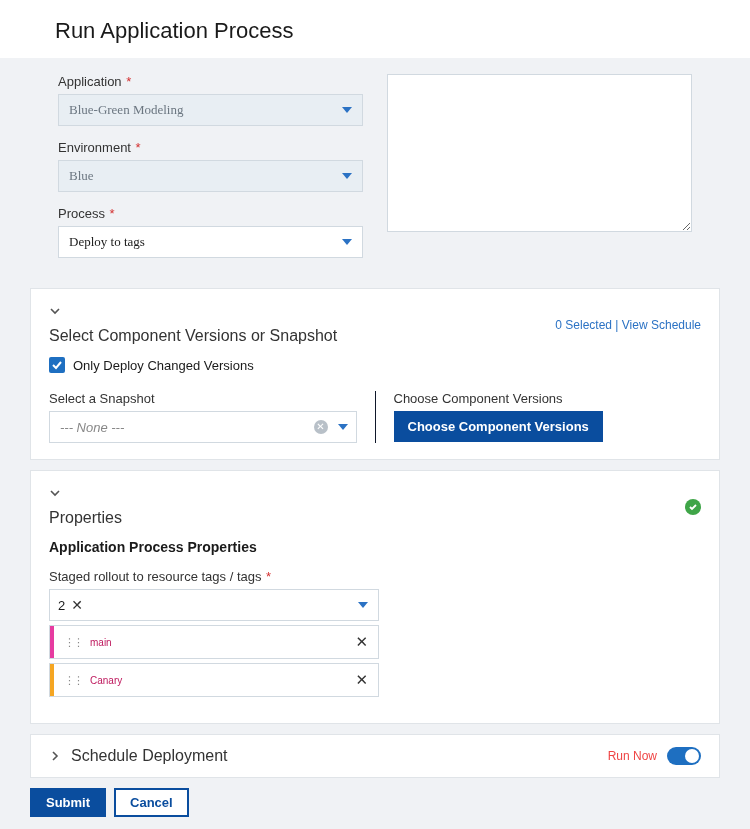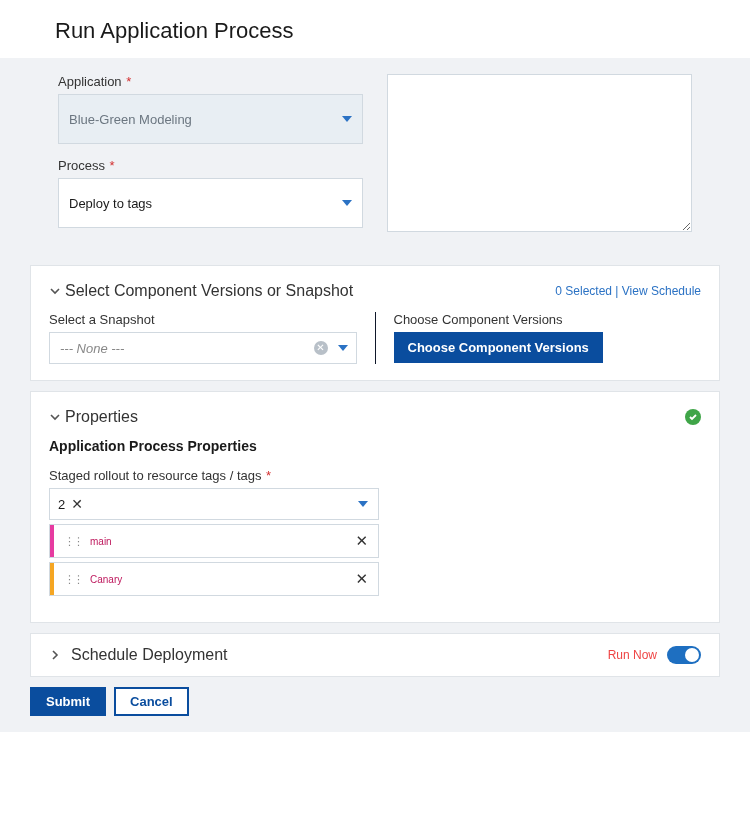--- a/index.html
+++ b/index.html
@@ -6,29 +6,29 @@
 body { font-family: -apple-system, BlinkMacSystemFont, "Segoe UI", Arial, sans-serif; background: #fff; color: #1a1a1a; font-size: 13px; }
 .page { width: 750px; margin: 0 auto; }
 .header { padding: 18px 40px 14px 55px; }
 .header h1 { font-size: 22px; font-weight: 400; color: #1a1a1a; }
 .main-bg { background: #f0f2f5; padding: 16px 30px 16px 30px; }
 .top-form { display: flex; gap: 24px; margin-bottom: 16px; padding: 0 28px 0 28px; }
 .form-col { flex: 1; }
 .field { margin-bottom: 14px; }
 .field-label { font-size: 13px; color: #333; margin-bottom: 5px; display: block; }
 .req { color: #d32f2f; margin-left: 1px; }
-.select-wrap { position: relative; background: #e8eef3; border: 1px solid #d1d9e0; height: 50px; display: flex; align-items: center; padding: 0 32px 0 10px; cursor: pointer; }
+.select-wrap { position: relative; background: #e8eef3; border: 1px solid #d1d9e0; height: 32px; display: flex; align-items: center; padding: 0 32px 0 10px; cursor: pointer; font-family: Liberation Serif, serif; }
 .select-wrap.white { background: #fff; }
 .select-val { color: #6b7680; font-size: 13px; }
 .select-wrap.white .select-val { color: #1a1a1a; }
 .caret { position: absolute; right: 10px; top: 50%; transform: translateY(-50%); width: 0; height: 0; border-left: 5px solid transparent; border-right: 5px solid transparent; border-top: 6px solid #2b72c4; }
 .textarea { width: 100%; height: 158px; border: 1px solid #d1d9e0; background: #fff; resize: both; padding: 8px; font-family: inherit; font-size: 13px; }
 .panel { background: #fff; border: 1px solid #e0e4e8; margin-bottom: 10px; padding: 16px 18px; }
 .panel-head { display: flex; align-items: center; justify-content: space-between; margin-bottom: 12px; }
-.panel-title-wrap { display: flex; align-items: center; gap: 4px; }
+.panel-title-wrap { display: flex; align-items: flex-start; gap: 10px; flex-direction: column; }
 .panel-title { font-size: 16px; font-weight: 400; color: #333; }
 .chev { display: inline-block; }
 .chev svg { display: block; }
 .link-text { color: #2b72c4; font-size: 12px; }
 .checkbox-row { display: flex; align-items: center; gap: 8px; margin-bottom: 18px; }
 .cb { width: 16px; height: 16px; background: #1e6fc1; display: flex; align-items: center; justify-content: center; border-radius: 2px; cursor: pointer; }
 .cb svg { display: block; }
 .two-col { display: flex; gap: 0; }
 .two-col > div { flex: 1; }
 .two-col > div:first-child { padding-right: 18px; border-right: 1px solid #0f172a; }
@@ -77,20 +77,27 @@
     <div class="top-form">
       <div class="form-col">
         <div class="field">
           <label class="field-label"><span>Application</span> <span class="req">*</span></label>
           <div class="select-wrap">
             <span class="select-val">Blue-Green Modeling</span>
             <span class="caret"></span>
           </div>
         </div>
         <div class="field">
+          <label class="field-label"><span>Environment</span> <span class="req">*</span></label>
+          <div class="select-wrap">
+            <span class="select-val">Blue</span>
+            <span class="caret"></span>
+          </div>
+        </div>
+        <div class="field">
           <label class="field-label"><span>Process</span> <span class="req">*</span></label>
           <div class="select-wrap white">
             <span class="select-val">Deploy to tags</span>
             <span class="caret"></span>
           </div>
         </div>
       </div>
       <div class="form-col">
         <div class="field">
           <textarea class="textarea" style=""></textarea>
@@ -105,20 +112,28 @@
             <svg width="12" height="12" viewBox="0 0 12 12">
                 <path d="M2 4 L6 8 L10 4" stroke="#555" stroke-width="1.6" fill="none"></path>
               </svg>
           </span>
           <span class="panel-title">Select Component Versions or Snapshot</span>
         </div>
         <div class="link-text">
           <span>0 Selected</span> | <a style="color:#2b72c4;text-decoration:none;cursor:pointer">View Schedule</a>
         </div>
       </div>
+      <div class="checkbox-row">
+        <div class="cb">
+          <svg width="12" height="12" viewBox="0 0 12 12">
+              <path d="M2 6 L5 9 L10 3" stroke="#fff" stroke-width="2" fill="none"></path>
+            </svg>
+        </div>
+        <span>Only Deploy Changed Versions</span>
+      </div>
       <div class="two-col">
         <div>
           <label class="field-label">Select a Snapshot</label>
           <div class="snap-select">
             <span class="snap-val">--- None ---</span>
             <span class="snap-clear">✕</span>
             <span class="snap-caret"></span>
           </div>
         </div>
         <div>

